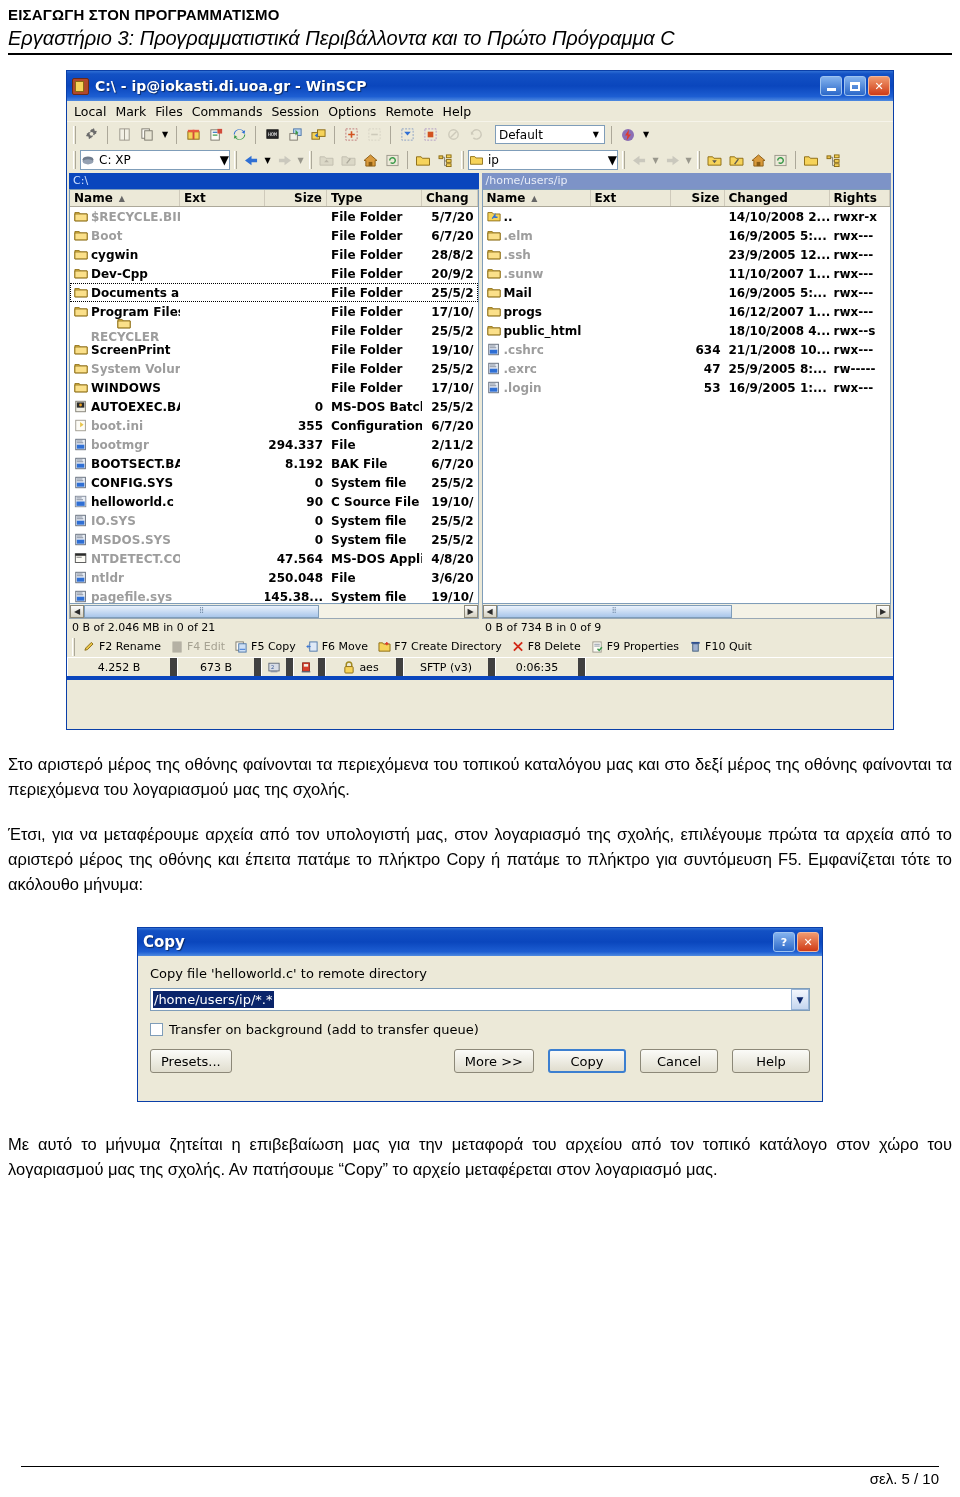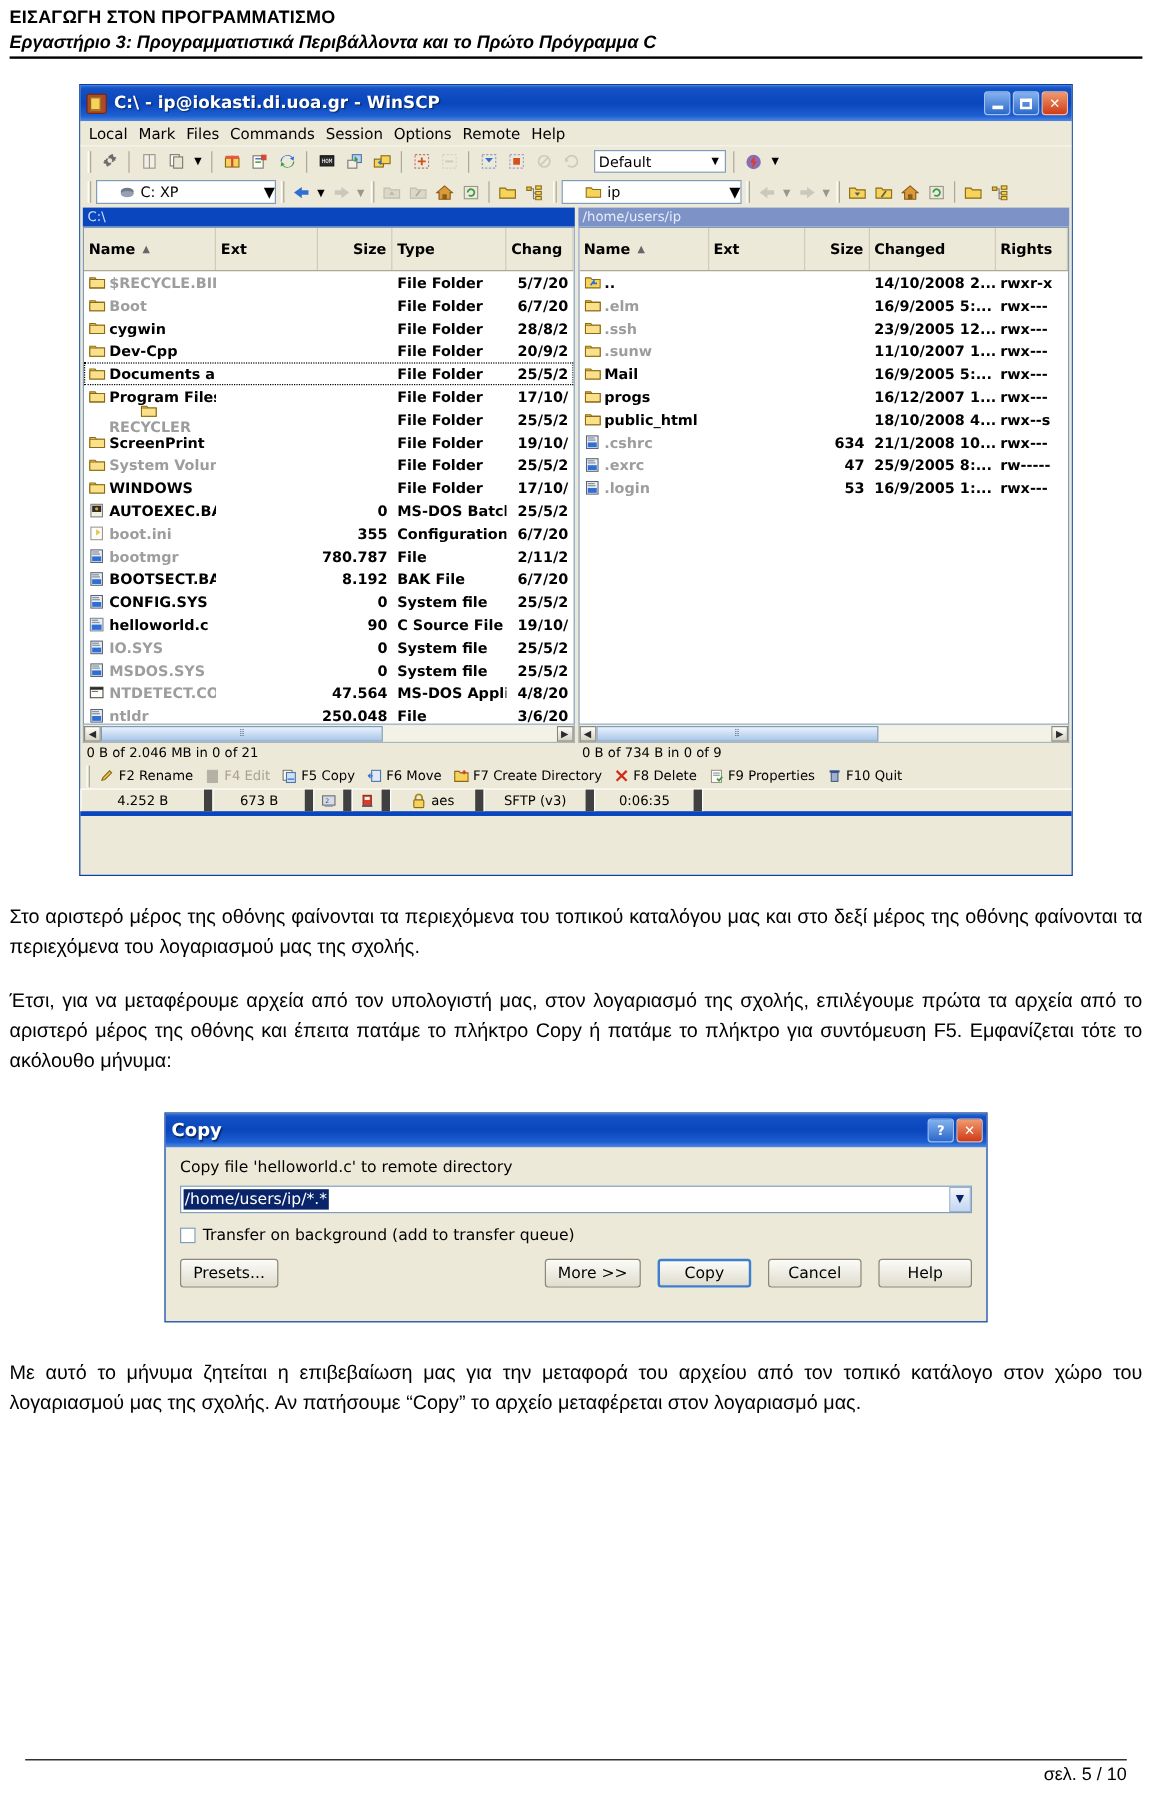--- a/index.html
+++ b/index.html
@@ -12,21 +12,21 @@
     position: relative;
     overflow: hidden;
   }
 
   
   .doc-header { padding: 6px 8px 0 8px; }
   .doc-header .line1 {
     font-size: 15px; font-weight: 700; letter-spacing: .2px;
   }
   .doc-header .line2 {
-    font-size: 15px; font-weight: 700; font-style: italic; margin-top: 4px;
+    font-size: 20px; font-weight: 400; font-style: italic; margin-top: 4px;
   }
   .doc-header .rule {
     border-bottom: 2px solid #000; margin-top: 3px;
   }
 
   
   .winscp {
     position: absolute; left: 66px; top: 70px;
     width: 828px; height: 660px;
     border: 1px solid #0a3fa8;
@@ -83,38 +83,38 @@
     display:flex;align-items:center; font-size:12px; padding:0 2px 0 3px;
   }
   .combo .cv { flex:1; white-space:nowrap; overflow:hidden; }
 
   .addrbar {
     height: 26px; display:flex; align-items:center; gap:2px;
     padding: 2px 4px; background:#ece9d8;
   }
   .addrcombo {
     width: 150px; height:20px; background:#fff; border:1px solid #7f9db9;
-    display:flex; align-items:center; padding-left:18px; font-size:12px; gap:4px;
+    display:flex; align-items:center; padding-left:0; font-size:12px; gap:4px;
   }
   .addrcombo .av { flex:1; white-space:nowrap; overflow:hidden; font-size:12px; }
 
   
   .panels { display:flex; height:446px; background:#ece9d8; padding:0 2px; gap:3px; }
   .panel { flex:1 1 0; display:flex; flex-direction:column; min-width:0; }
   .panel-path {
     height:16px; background:#0a46bd; color:#cfe0ff; font-size:11px;
     padding:1px 4px; white-space:nowrap; overflow:hidden;
   }
   .panel.inactive .panel-path { background:#7d93c7; color:#e7ecf8; }
   .panel-body {
     flex:1; background:#fff; border:1px solid #7f9db9; overflow:hidden;
     display:flex; flex-direction:column;
   }
   .cols {
-    display:flex; height:36px; background:#ece9d8;
+    display:flex; height:17px; background:#ece9d8;
     border-bottom:1px solid #aca899; font-size:12px; font-weight:700;
     flex:0 0 auto;
   }
   .col {
     border-right:1px solid #cfcabb; padding:1px 4px; white-space:nowrap;
     overflow:hidden; display:flex; align-items:center;
   }
   .col.r { justify-content:flex-end; }
   .sortarrow { font-size:8px; margin:0 5px 0 6px; color:#666; }
   .rows { flex:1; overflow:hidden; font-size:12px; }
@@ -673,21 +673,21 @@
               <span class="cell " style="width: 110px;">
                 <span class="fic"><svg width="14" height="13" viewBox="0 0 16 14">
                     <rect x="2" y="1" width="11" height="12" fill="#e9eef5" stroke="#5a6473"></rect>
                     <rect x="3.2" y="7.2" width="8.6" height="4.6" fill="#2f6fd4"></rect>
                     <rect x="3.2" y="2.4" width="6.5" height="1.2" fill="#8a93a3"></rect>
                     <rect x="3.2" y="4.4" width="7.4" height="1.2" fill="#8a93a3"></rect>
                   </svg></span>
                 <span class="nm dim">bootmgr</span>
               </span>
               <span class="cell " style="width: 85px;"></span>
-              <span class="cell r" style="width: 62px; font-weight: 700; color: rgb(0, 0, 0);">780.787</span>
+              <span class="cell r" style="width: 62px; font-weight: 700; color: rgb(0, 0, 0);">294.337</span>
               <span class="cell " style="width: 95px; font-weight: 700;">File</span>
               <span class="cell r" style="flex: 1 1 0%; font-weight: 700;">2/11/2</span>
             </div>
             <div class="row">
               <span class="cell " style="width: 110px;">
                 <span class="fic"><svg width="14" height="13" viewBox="0 0 16 14">
                     <rect x="2" y="1" width="11" height="12" fill="#e9eef5" stroke="#5a6473"></rect>
                     <rect x="3.2" y="7.2" width="8.6" height="4.6" fill="#2f6fd4"></rect>
                     <rect x="3.2" y="2.4" width="6.5" height="1.2" fill="#8a93a3"></rect>
                     <rect x="3.2" y="4.4" width="7.4" height="1.2" fill="#8a93a3"></rect>

